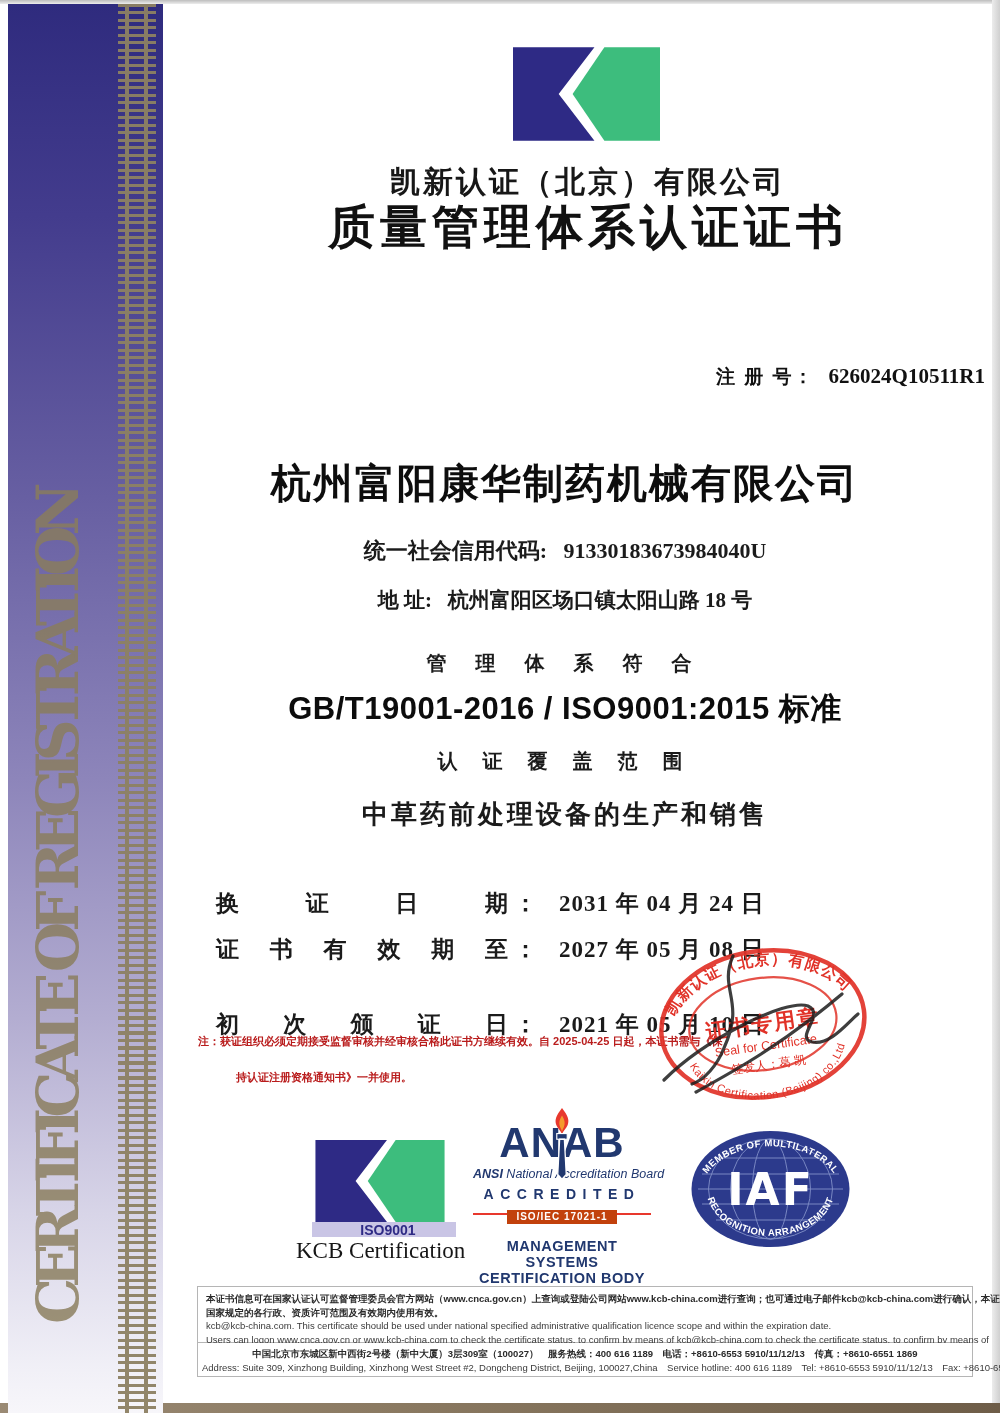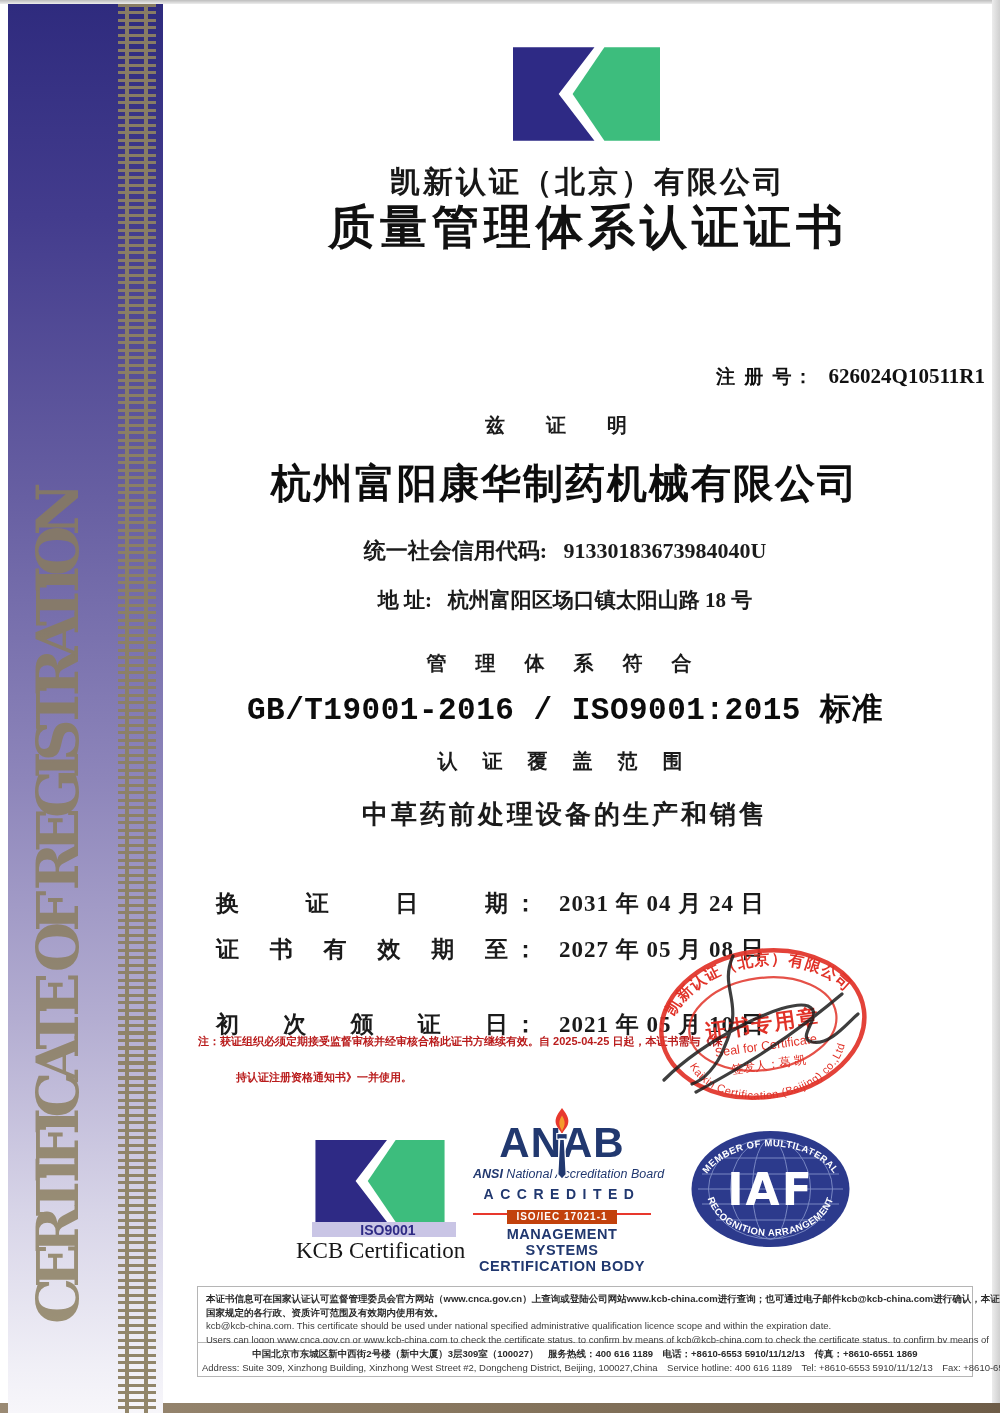--- a/index.html
+++ b/index.html
@@ -1,20 +1,20 @@
 <!DOCTYPE html>
 <html><head>
 <meta charset="utf-8">
 <style>
   html,body{margin:0;padding:0;background:#ffffff;}
   .page{position:relative;width:1000px;height:1413px;background:#ffffff;overflow:hidden;
         font-family:"Liberation Serif","DejaVu Serif",serif;color:#1b1b1b;}
   .abs{position:absolute;}
   .ctr{text-align:center;white-space:nowrap;}
-  .sans{font-family:Liberation Mono, monospace;}
+  .sans{font-family:Liberation Sans, sans-serif;}
   
   .edge-top{left:0;top:0;width:1000px;height:4px;background:linear-gradient(180deg,#bdbdbd,#ededed);}
   .edge-right{right:0;top:0;width:8px;height:1405px;background:linear-gradient(90deg,#ececec,#cfcfcf);}
   .edge-bottom{left:0;top:1403px;width:1000px;height:10px;background:linear-gradient(90deg,#9a8a74,#8a English7961 40%,#6e5d48);}
   .edge-bottom{background:linear-gradient(90deg,#9a8a74,#8a7961 40%,#6e5d48);}
   
   .band{left:8px;top:4px;width:155px;height:1409px;
         background:linear-gradient(180deg,#2f2b7e 0%,#433c8d 15%,#675fa2 35%,#8d85ba 55%,#b3add1 72%,#d8d5e8 86%,#f1f0f7 97%,#f7f6fa 100%);}
   .band-letters{position:absolute;left:16px;top:28px;height:1292px;width:76px;
         writing-mode:vertical-rl;transform:rotate(180deg);
@@ -54,21 +54,21 @@
            font-family:"Liberation Sans","DejaVu Sans",sans-serif;font-size:14px;font-weight:700;color:#2e2a85;padding-left:8px;}
   .kcb-caption{left:296px;top:1238px;width:168px;font-size:23px;color:#161616;}
   .anab{left:473px;top:1120px;width:178px;text-align:center;color:#21386f;font-family:"Liberation Sans","DejaVu Sans",sans-serif;}
   .anab-word{position:relative;font-size:42px;font-weight:900;letter-spacing:1px;line-height:46px;}
   .anab-ansi{font-size:12.5px;font-style:italic;margin-top:1px;white-space:nowrap;}
   .anab-accredited{font-size:14px;letter-spacing:6.5px;margin-top:5px;font-weight:600;}
   .anab-redline{position:relative;height:16px;margin-top:4px;}
   .anab-redline .line{position:absolute;left:0;right:0;top:7px;height:2px;background:#e8382d;}
   .anab-isobox{position:relative;display:inline-block;background:#c2410c;color:#fff;font-size:10px;font-weight:700;
                padding:1.5px 9px;letter-spacing:1px;}
-  .anab-ms{font-size:14.5px;font-weight:700;margin-top:4px;letter-spacing:.5px;}
+  .anab-ms{font-size:14.5px;font-weight:700;margin-top:16px;letter-spacing:.5px;}
   
   .fine-box{left:197px;width:776px;border:1px solid #b5b5b5;background:#fff;
             font-family:"Liberation Sans","DejaVu Sans",sans-serif;color:#2a2a2a;}
   .fp-cn{font-size:9.5px;line-height:13.5px;font-weight:600;white-space:nowrap;}
   .fp-en{font-size:9.5px;line-height:13.5px;font-weight:400;color:#3a3a3a;white-space:nowrap;}
   .fine1{top:1286px;height:57px;padding:5px 8px 0 8px;box-sizing:border-box;}
   .fine2{top:1343px;height:34px;padding:4px 4px 0 4px;box-sizing:border-box;text-align:center;border-top:none;}
 </style>
 </head>
 <body>
@@ -90,21 +90,20 @@
   </svg>
 
   <div class="abs ctr org-line">凯新认证（北京）有限公司</div>
   <div class="abs ctr cert-title">质量管理体系认证证书</div>
 
   <div class="abs reg-row">
     <span class="reg-label">注 册 号：</span>
     <span class="reg-value">626024Q10511R1</span>
   </div>
 
-  <div class="abs ctr certify">兹 证 明</div>
   <div class="abs ctr company-name sans">杭州富阳康华制药机械有限公司</div>
   <div class="abs ctr credit-line">
     <span>统一社会信用代码:</span>
     <span>&nbsp;</span>
     <span>91330183673984040U</span>
   </div>
   <div class="abs ctr addr-line">
     <span>地 址:</span>
     <span>&nbsp;</span>
     <span>杭州富阳区场口镇太阳山路 18 号</span>

